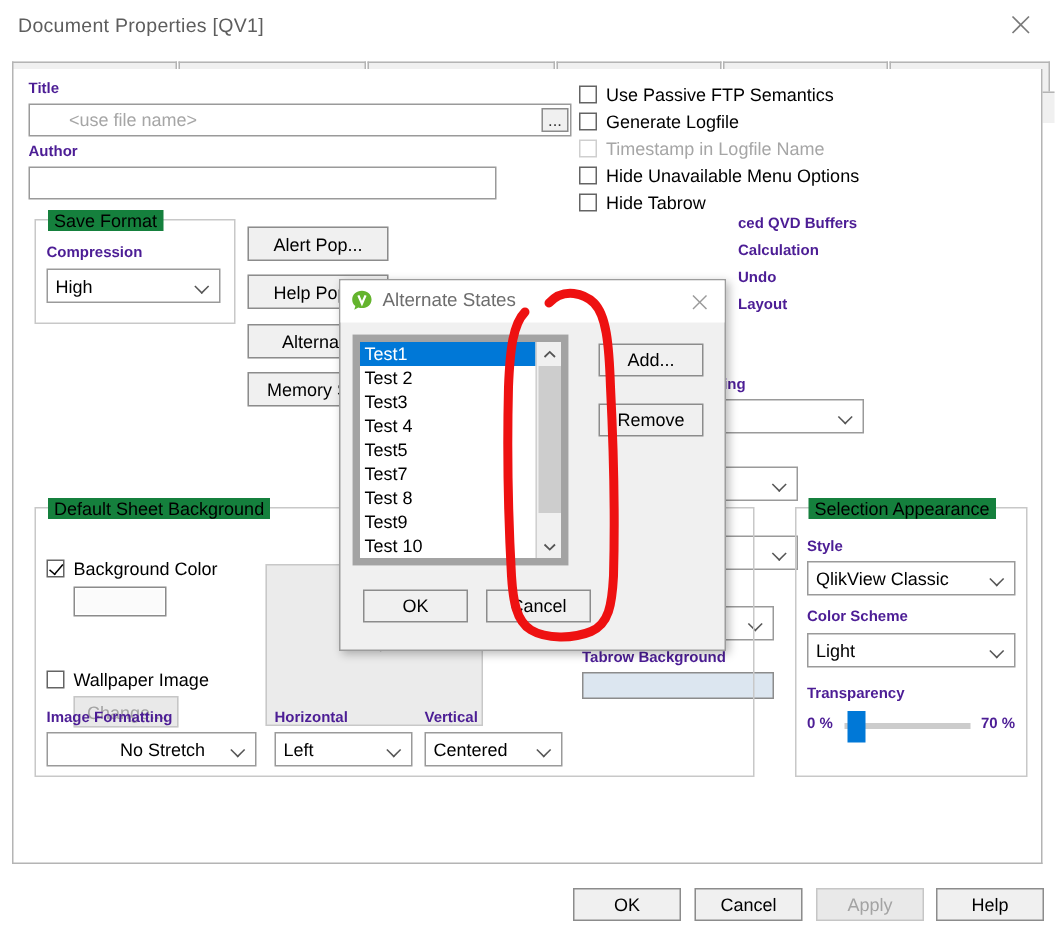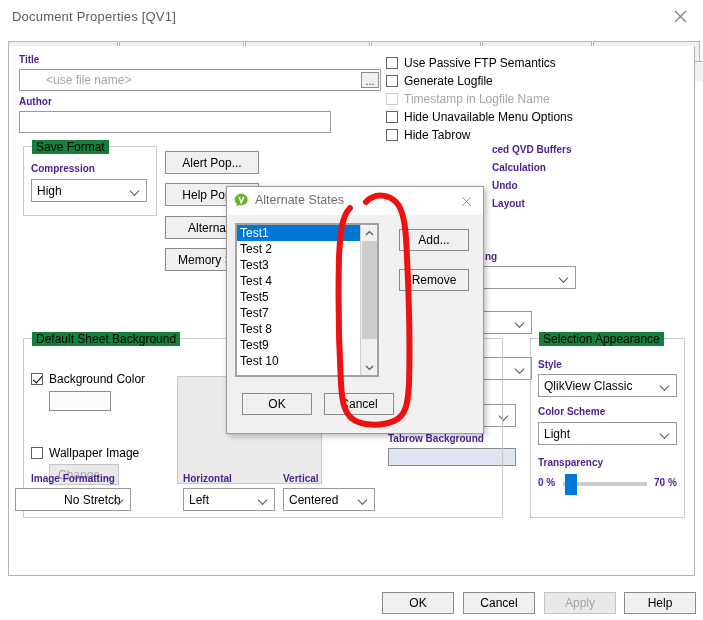--- a/index.html
+++ b/index.html
@@ -158,21 +158,21 @@
   .modal .mtitle .mtext{
     position:absolute;left:28px;top:6px;font-size:12.5px;color:#6d6d6d;
   }
   .modal .mtitle .mclose{
     position:absolute;right:6px;top:4px;width:22px;height:20px;
     display:flex;align-items:center;justify-content:center;
     color:#9a9a9a;font-size:13px;
   }
   .listbox{
     position:absolute;left:8px;top:36px;width:144px;height:154px;
-    background:#ffffff;border:2px solid #a3a3a3;box-sizing:border-box;
+    background:#ffffff;border:5px solid #a3a3a3;box-sizing:border-box;
     overflow:hidden;
   }
   .listbox .item{
     height:16px;line-height:16px;font-size:12px;padding-left:3px;
     white-space:nowrap;color:#000;
   }
   .listbox .item.sel{background:#0078d7;color:#ffffff;}
   .sbar{
     position:absolute;right:0;top:0;width:17px;height:100%;
     background:#f0f0f0;border-left:1px solid #d0d0d0;box-sizing:border-box;
@@ -322,21 +322,21 @@
 
     <div class="cbrow" style="left:22px;top:398px;">
       <span class="cbox"></span>
       <span class="ctext">Wallpaper Image</span>
     </div>
     <div class="btn disabled" style="left:40px;top:418px;width:70px;height:21px;">Change...</div>
 
     <div class="preview" style="left:168px;top:330px;width:145px;height:108px;">No</div>
 
     <div class="lbl" style="left:22px;top:427px;">Image Formatting</div>
-    <div class="combo" style="left:6px;top:442px;width:116px;height:23px;padding-left:48px;">
+    <div class="combo" style="left:22px;top:442px;width:140px;height:23px;padding-left:48px;">
       <span>No Stretch</span>
       <span class="arrow"></span>
     </div>
 
     <div class="lbl" style="left:174px;top:427px;">Horizontal</div>
     <div class="combo" style="left:174px;top:442px;width:92px;height:23px;">
       <span>Left</span>
       <span class="arrow"></span>
     </div>
 

